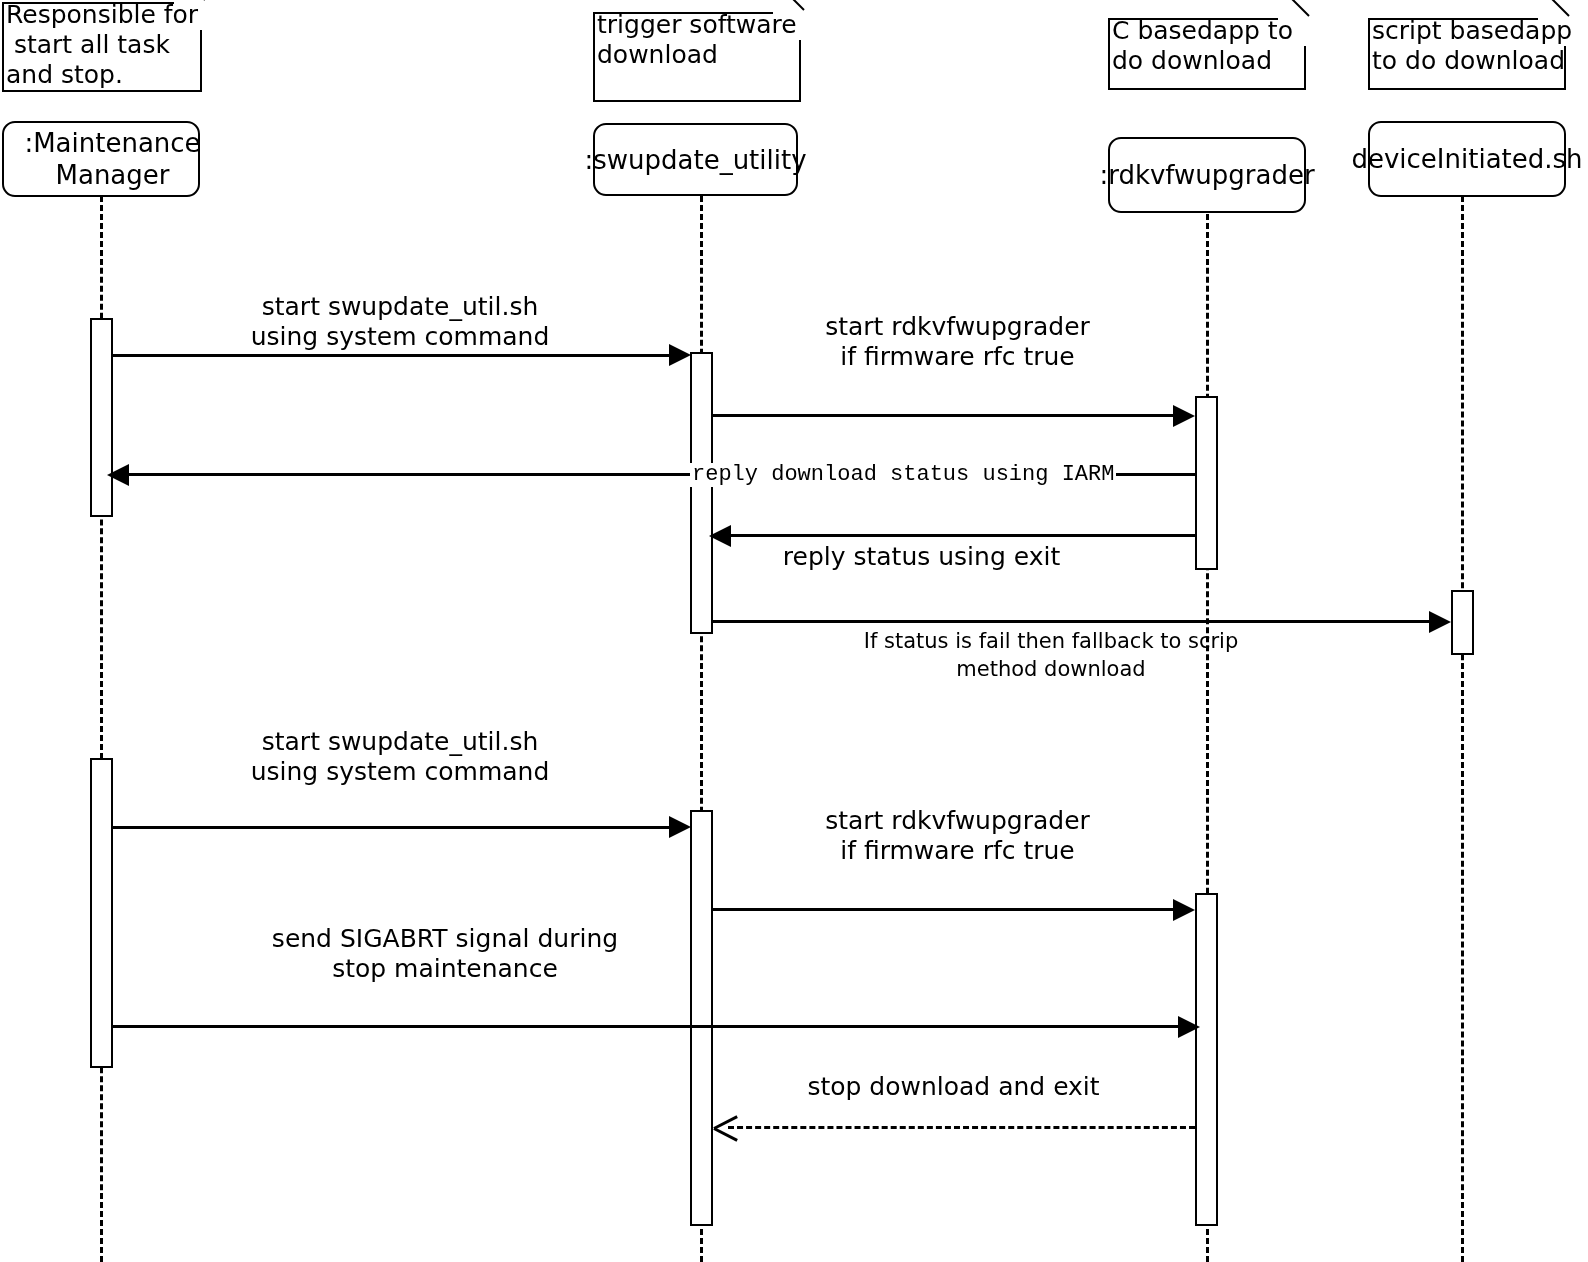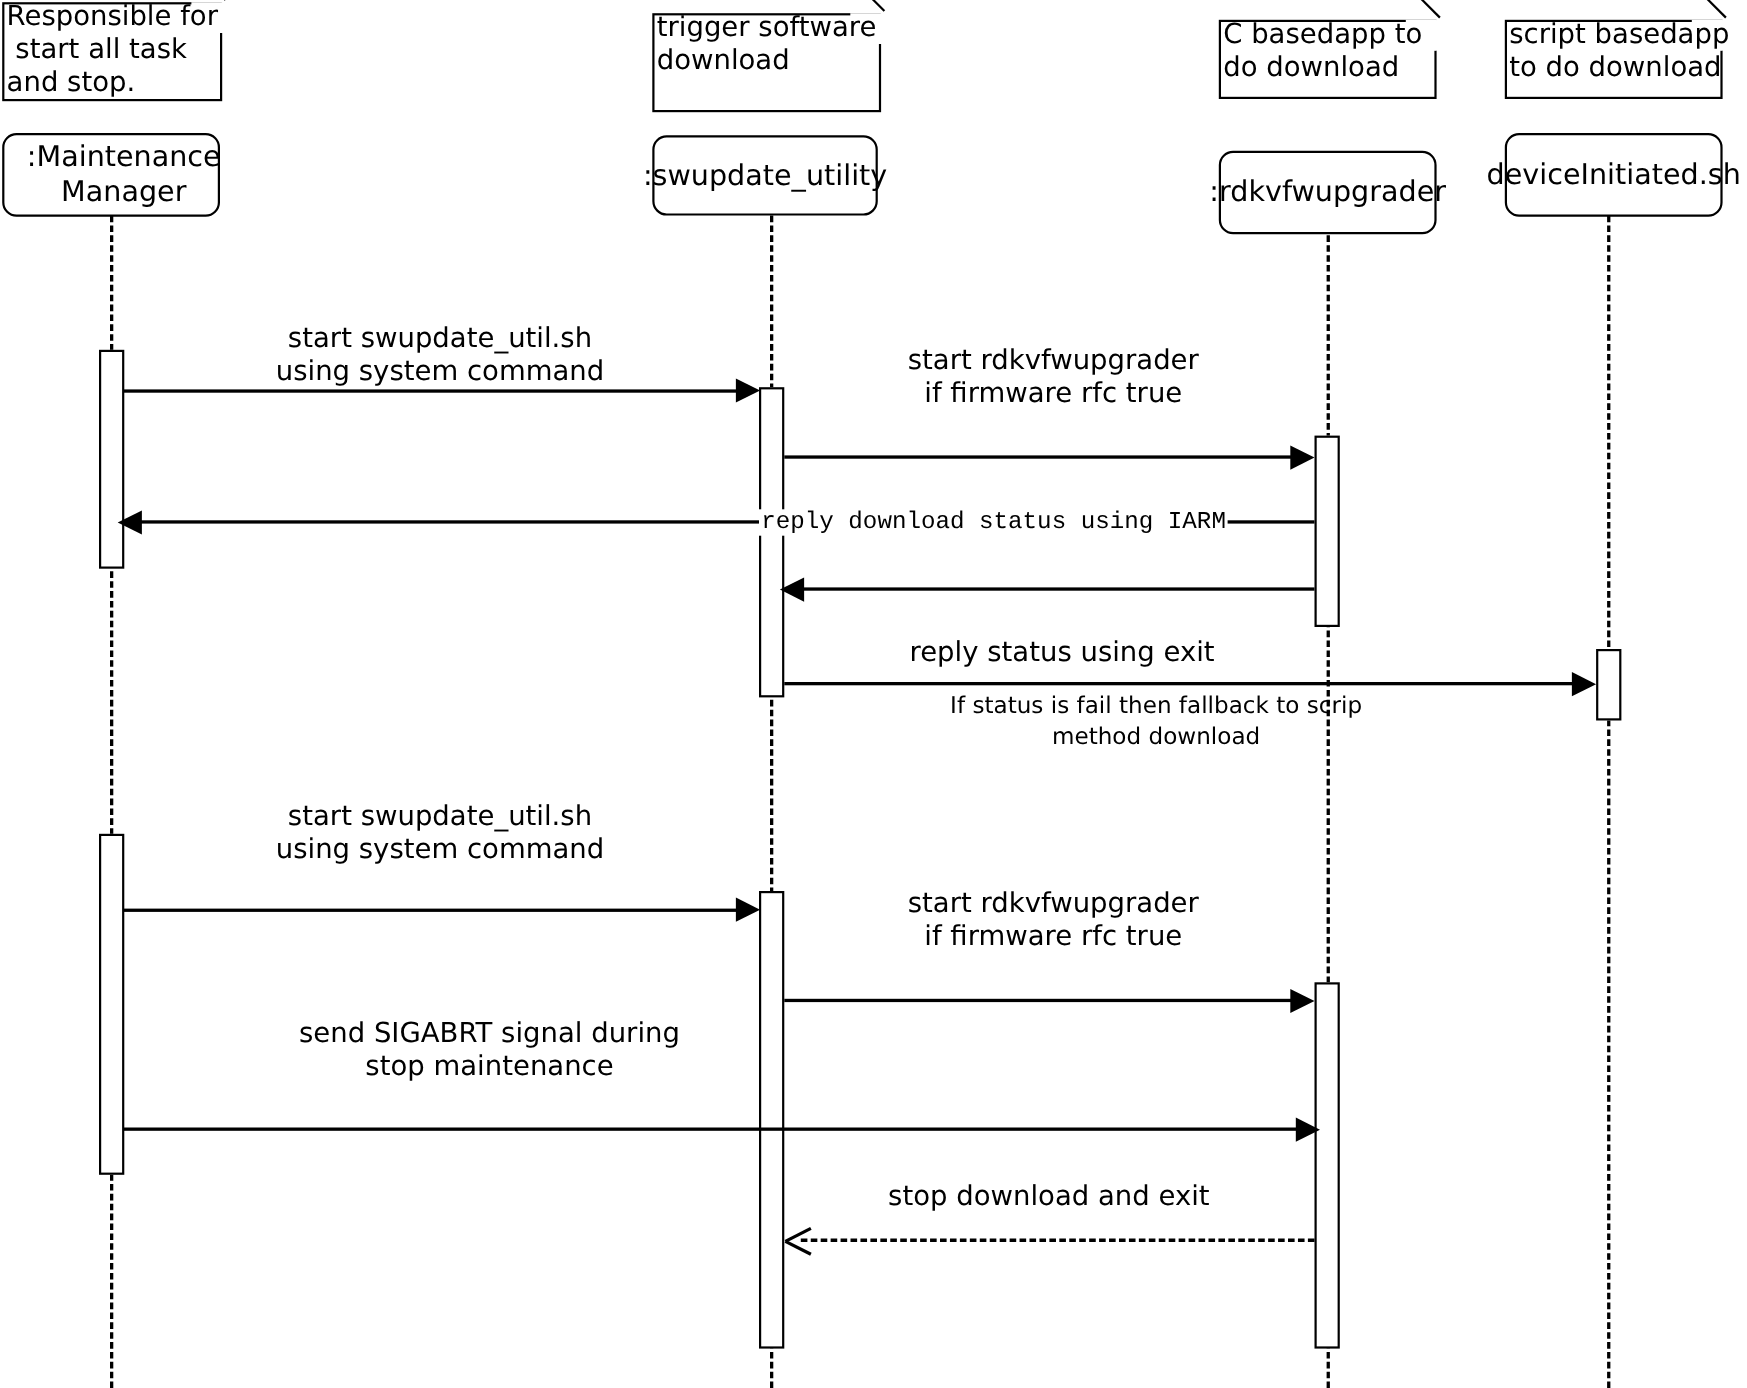--- a/index.html
+++ b/index.html
@@ -191,21 +191,21 @@
 if firmware rfc true</div>
   <div class="msg-line" style="left:713px;top:414px;width:462px;"></div>
   <div class="arrow-r-solid" style="left:1173px;top:405px;"></div>
 
   <div class="msg-line" style="left:120px;top:473px;width:1075px;"></div>
   <div class="arrow-l-solid" style="left:107px;top:464px;"></div>
   <div class="msg-label inline" style="left:690px;top:463px;font-family:Liberation Mono, monospace;">reply download status using IARM</div>
 
   <div class="msg-line" style="left:722px;top:534px;width:473px;"></div>
   <div class="arrow-l-solid" style="left:709px;top:525px;"></div>
-  <div class="msg-label" style="left:724px;top:542px;width:483px;margin-top:36px;">reply status using exit</div>
+  <div class="msg-label" style="left:680px;top:542px;width:483px;">reply status using exit</div>
 
   <div class="msg-line" style="left:713px;top:620px;width:718px;"></div>
   <div class="arrow-r-solid" style="left:1429px;top:611px;"></div>
   <div class="msg-label small" style="left:713px;top:627px;width:676px;">If status is fail then fallback to scrip
 method download</div>
 
   <div class="msg-label" style="left:155px;top:727px;width:490px;">start swupdate_util.sh
 using system command</div>
   <div class="msg-line" style="left:112px;top:826px;width:559px;"></div>
   <div class="arrow-r-solid" style="left:669px;top:816px;"></div>

